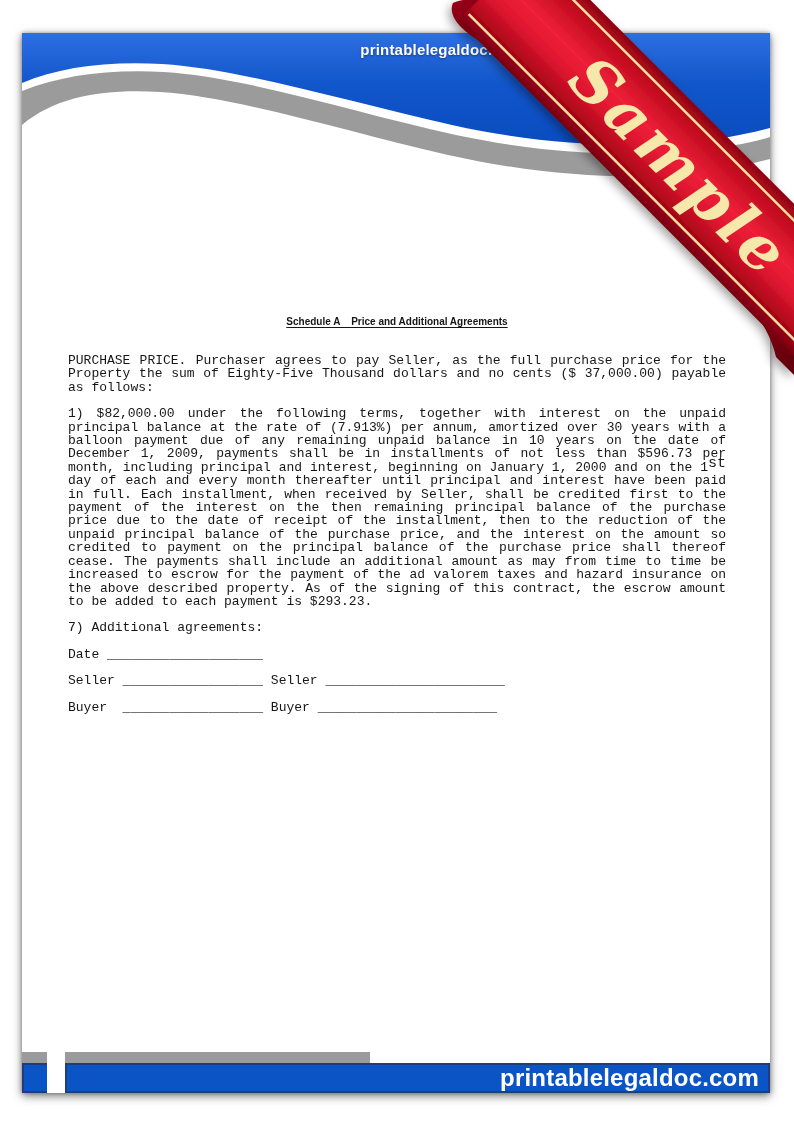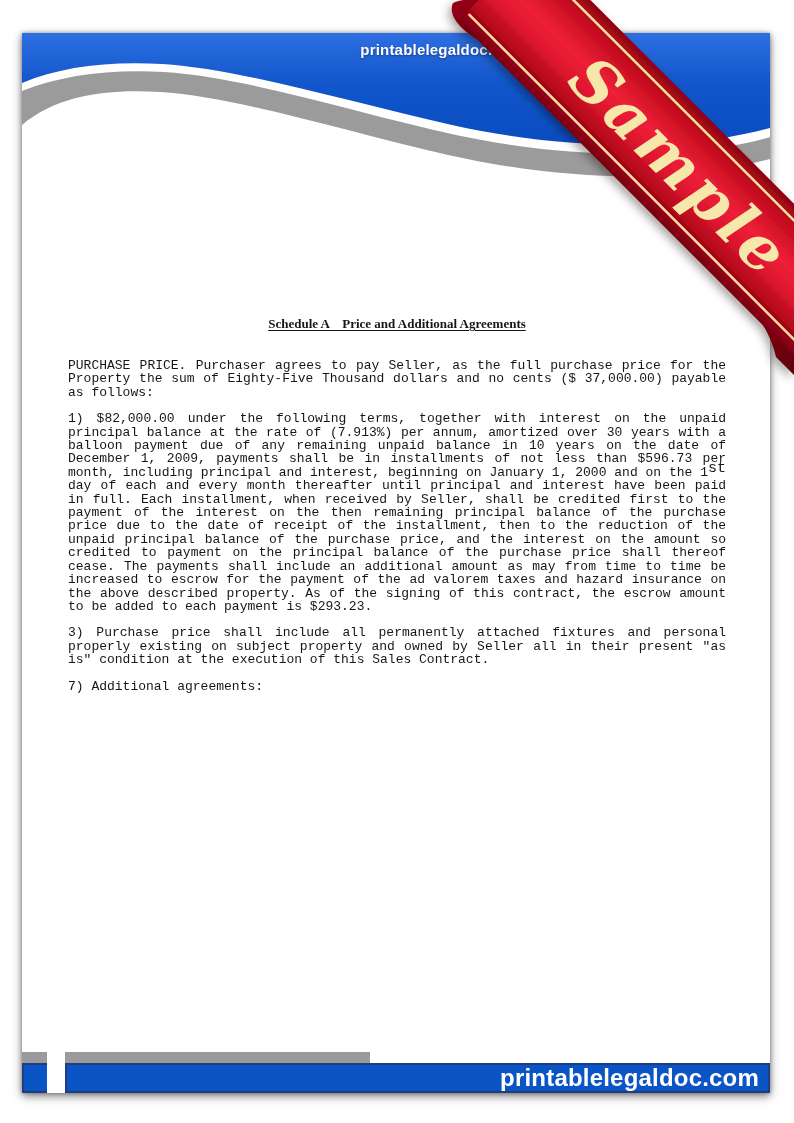--- a/index.html
+++ b/index.html
@@ -13,21 +13,21 @@
 
   
   .header-wave{position:absolute;left:0;top:0;width:748px;height:175px;display:block;}
   .header-brand{position:absolute;left:0;right:0;top:8px;text-align:center;padding-left:92px;
         color:#ffffff;font-weight:bold;font-size:15px;letter-spacing:.2px;
         text-shadow:0 1px 2px rgba(0,0,0,.4);}
 
   
   .doc{position:absolute;left:46px;top:283px;width:658px;color:var(--text-color,#161616);}
   .doc-title{margin:0 0 27px 0;text-align:center;white-space:pre;
-        font-family:Liberation Serif, serif;font-weight:bold;font-size:13px;
+        font-family:Liberation Sans, sans-serif;font-weight:bold;font-size:10px;
         text-decoration:underline;text-underline-offset:2px;}
   .doc p{margin:0 0 13px 0;font-family:"Liberation Mono",monospace;font-size:13px;
         line-height:13.4px;text-align:justify;text-align-last:left;}
   .doc p sup{font-size:15px;line-height:0;vertical-align:4px;}
 
   .sig{font-family:"Liberation Mono",monospace;font-size:13px;line-height:13.4px;}
   .sig-line{white-space:pre;margin:0;}
   .sig-date{margin-top:80px;}
   .sig-gap{margin-top:27px;}
 
@@ -66,23 +66,27 @@
            C326,99 216,64 138,59 C84,56 36,62 0,92 Z"></path>
       <path fill="url(#bgrad)" d="M0,0 H748 V95 C726,101 700,106 668,109 C600,115 520,112 430,92
            C330,70 220,36 140,31 C85,28 38,34 0,50 Z"></path>
     </svg>
     <div class="header-brand">printablelegaldoc.com</div>
 
     <div class="doc">
       <h1 class="doc-title">Schedule A    Price and Additional Agreements</h1>
       <p>PURCHASE PRICE.  Purchaser agrees to pay Seller, as the full purchase price for the Property the sum of Eighty-Five Thousand dollars and no cents ($ 37,000.00) payable as follows:</p>
       <p>1) $82,000.00 under the following terms, together with interest on the unpaid principal balance at the rate of (7.913%) per annum, amortized over 30 years with a balloon payment due of any remaining unpaid balance in 10 years on the date of December 1, 2009, payments shall be in installments of not less than $596.73 per month, including principal and interest, beginning on January 1, 2000 and on the 1<sup>st</sup> day of each and every month thereafter until principal and interest have been paid in full. Each installment, when received by Seller, shall be credited first to the payment of the interest on the then remaining principal balance of the purchase price due to the date of receipt of the installment, then to the reduction of the unpaid principal balance of the purchase price, and the interest on the amount so credited to payment on the principal balance of the purchase price shall thereof cease. The payments shall include an additional amount as may from time to time be increased to escrow for the payment of the ad valorem taxes and hazard insurance on the above described property. As of the signing of this contract, the escrow amount to be added to each payment is $293.23.</p>
-      <p>3) Purchase price shall include all permanently attached fixtures and personal properly existing on subject property and owned by Seller all in their present "as is" condition at the execution of this Sales Contract.</p>
       <p>7) Additional agreements:</p>
 
+      <div class="sig">
+        <p class="sig-line sig-date">Date ____________________</p>
+        <p class="sig-line sig-gap">Seller __________________ Seller _______________________</p>
+        <p class="sig-line sig-gap">Buyer  __________________ Buyer _______________________</p>
+      </div>
     </div>
 
     <div class="f-gray-left"></div>
     <div class="f-blue-left"></div>
     <div class="f-gray-main"></div>
     <div class="f-blue-main">
       <span>printablelegaldoc.com</span>
     </div>
   </div>
 

